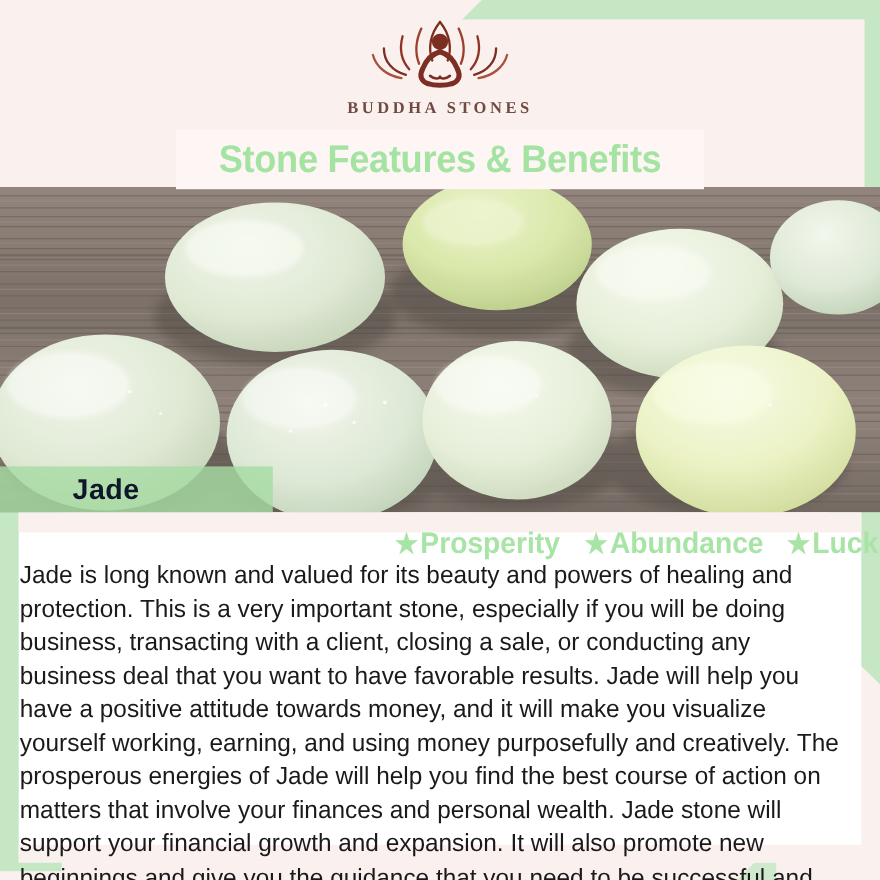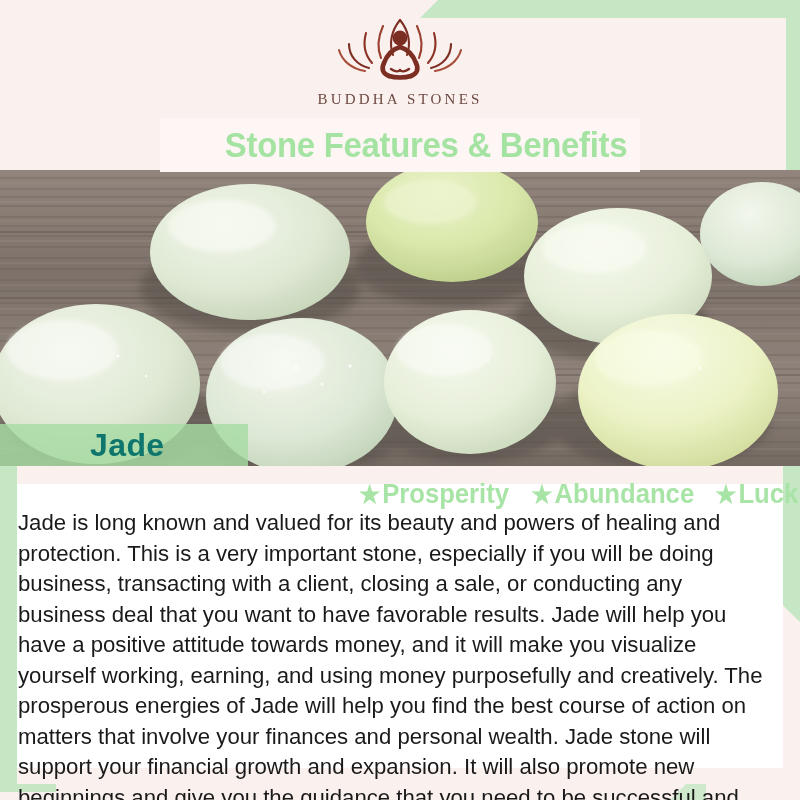--- a/index.html
+++ b/index.html
@@ -44,28 +44,28 @@
   
   #logo-area {
     position:absolute; top:14px; left:0; width:800px; height:100px;
     display:flex; flex-direction:column; align-items:center; justify-content:flex-start;
     z-index:5;
   }
   #logo-mark { width:150px; height:74px; display:block; }
   #logo-wordmark {
     font-family:"Liberation Serif", serif;
     font-size:15px; letter-spacing:3.2px; color:#6e4a42;
-    margin-top:3px; font-weight:400;
+    margin-top:3px; font-weight:700;
   }
 
   
   #title-banner {
     position:absolute; top:118px; left:160px; width:480px; height:54px;
     background:#fdf6f4; z-index:6;
-    display:flex; align-items:center; justify-content:flex-end;
+    display:flex; align-items:center; justify-content:center;
   }
   #title-text {
     font-family:"Liberation Sans Narrow","Liberation Sans", sans-serif;
     font-weight:bold; font-size:35px; color:#a4e3a2;
     letter-spacing:-0.3px; transform:scaleX(0.94); white-space:nowrap;
   }
 
   
   #photo {
     position:absolute; top:170px; left:0; width:800px; height:296px;
@@ -74,22 +74,22 @@
   #photo svg { display:block; width:800px; height:296px; }
 
   
   #jade-band {
     position:absolute; top:424px; left:0; width:248px; height:42px;
     background:rgba(167,220,163,0.82); z-index:4;
     display:flex; align-items:center;
   }
   #jade-label {
     font-family:"Liberation Sans Narrow","Liberation Sans", sans-serif;
-    color:#0f766e; font-weight:bold; font-size:32px;
-    margin-left:90px; letter-spacing:0.4px;
+    color:#0f172a; font-weight:bold; font-size:26px;
+    margin-left:66px; letter-spacing:0.4px;
   }
 
   
   #content {
     position:absolute; top:466px; left:17px; width:766px; height:318px;
     background:#ffffff; z-index:3;
     padding:0;
   }
   #content-tint {
     position:absolute; top:466px; left:17px; width:766px; height:18px;

